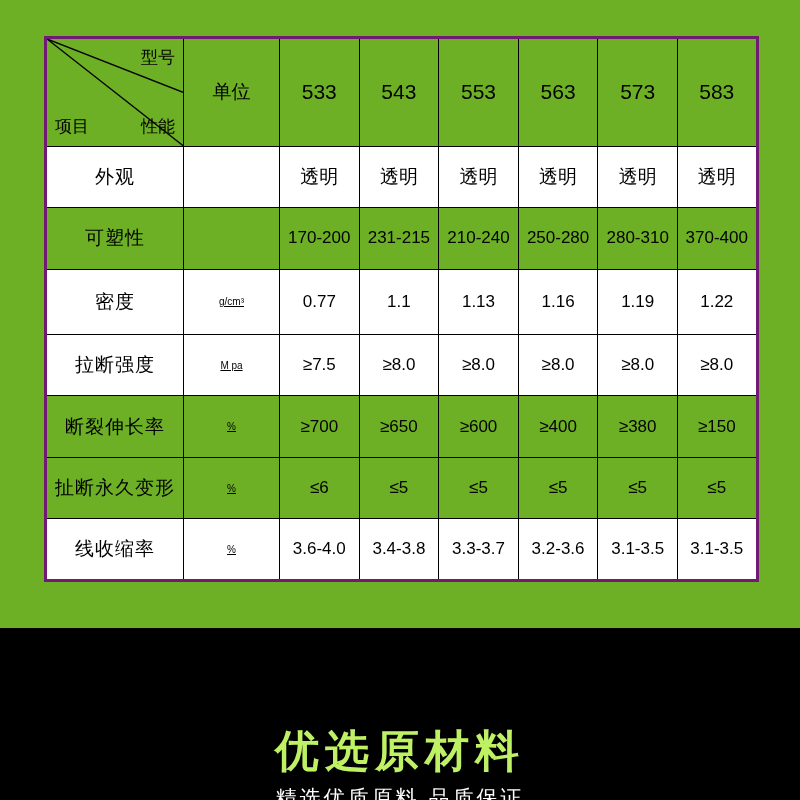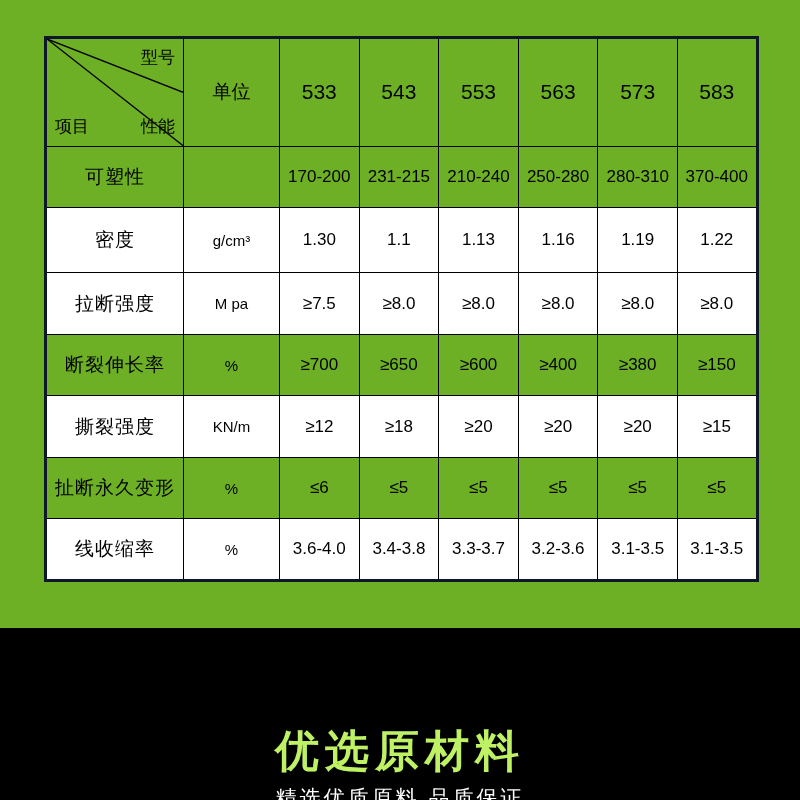--- a/index.html
+++ b/index.html
@@ -35,21 +35,21 @@
     top: 36px;
     width: 712px;
     height: 546px;
   }
 
   table.spec {
     width: 712px;
     height: 546px;
     border-collapse: collapse;
     table-layout: fixed;
-    border: 3px solid #0f172a;
+    border: 3px solid #701a75;
     background: transparent;
   }
 
   table.spec td {
     border: 1px solid #000;
     text-align: center;
     vertical-align: middle;
     font-family: "Liberation Sans", sans-serif;
     color: #000;
     padding: 0;
@@ -63,22 +63,23 @@
   
   tr.r-head td { height: 88px; background: #6db025; }
   tr.r-white td { background: #ffffff; }
   tr.r-green td { background: #6db025; }
 
   td.cell-item {
     font-size: 19px;
     letter-spacing: 1px;
   }
   td.cell-unit {
-    font-size: 15px;
+    font-size: 10px;
     font-family: "Liberation Mono", monospace;
+    text-decoration: underline;
   }
   td.cell-val {
     font-size: 17px;
     font-family: "Liberation Mono", monospace;
   }
   td.cell-val.cn {
     font-size: 19px;
     font-family: "Liberation Sans", sans-serif;
   }
   td.cell-model {
@@ -178,34 +179,44 @@
                 <span class="corner-lbl item">项目</span>
               </td>
               <td class="cell-unit-head">单位</td>
               <td class="cell-model">533</td>
               <td class="cell-model">543</td>
               <td class="cell-model">553</td>
               <td class="cell-model">563</td>
               <td class="cell-model">573</td>
               <td class="cell-model">583</td>
             </tr>
+            <tr class="r-white" style="height: 51px;">
+              <td class="cell-item">外观</td>
+              <td class="cell-unit"></td>
+              <td class="cell-val cn">透明</td>
+              <td class="cell-val cn">透明</td>
+              <td class="cell-val cn">透明</td>
+              <td class="cell-val cn">透明</td>
+              <td class="cell-val cn">透明</td>
+              <td class="cell-val cn">透明</td>
+            </tr>
             <tr class="r-green" style="height: 51px;">
               <td class="cell-item">可塑性</td>
               <td class="cell-unit"></td>
               <td class="cell-val">170-200</td>
               <td class="cell-val">231-215</td>
               <td class="cell-val">210-240</td>
               <td class="cell-val">250-280</td>
               <td class="cell-val">280-310</td>
               <td class="cell-val">370-400</td>
             </tr>
             <tr class="r-white" style="height: 54px;">
               <td class="cell-item">密度</td>
               <td class="cell-unit">g/cm³</td>
-              <td class="cell-val">1.30</td>
+              <td class="cell-val">0.77</td>
               <td class="cell-val">1.1</td>
               <td class="cell-val">1.13</td>
               <td class="cell-val">1.16</td>
               <td class="cell-val">1.19</td>
               <td class="cell-val">1.22</td>
             </tr>
             <tr class="r-white" style="height: 51px;">
               <td class="cell-item">拉断强度</td>
               <td class="cell-unit">M pa</td>
               <td class="cell-val">≥7.5</td>
@@ -218,30 +229,20 @@
             <tr class="r-green" style="height: 51px;">
               <td class="cell-item">断裂伸长率</td>
               <td class="cell-unit">%</td>
               <td class="cell-val">≥700</td>
               <td class="cell-val">≥650</td>
               <td class="cell-val">≥600</td>
               <td class="cell-val">≥400</td>
               <td class="cell-val">≥380</td>
               <td class="cell-val">≥150</td>
             </tr>
-            <tr class="r-white" style="height: 51px;">
-              <td class="cell-item">撕裂强度</td>
-              <td class="cell-unit">KN/m</td>
-              <td class="cell-val">≥12</td>
-              <td class="cell-val">≥18</td>
-              <td class="cell-val">≥20</td>
-              <td class="cell-val">≥20</td>
-              <td class="cell-val">≥20</td>
-              <td class="cell-val">≥15</td>
-            </tr>
             <tr class="r-green" style="height: 51px;">
               <td class="cell-item">扯断永久变形</td>
               <td class="cell-unit">%</td>
               <td class="cell-val">≤6</td>
               <td class="cell-val">≤5</td>
               <td class="cell-val">≤5</td>
               <td class="cell-val">≤5</td>
               <td class="cell-val">≤5</td>
               <td class="cell-val">≤5</td>
             </tr>

